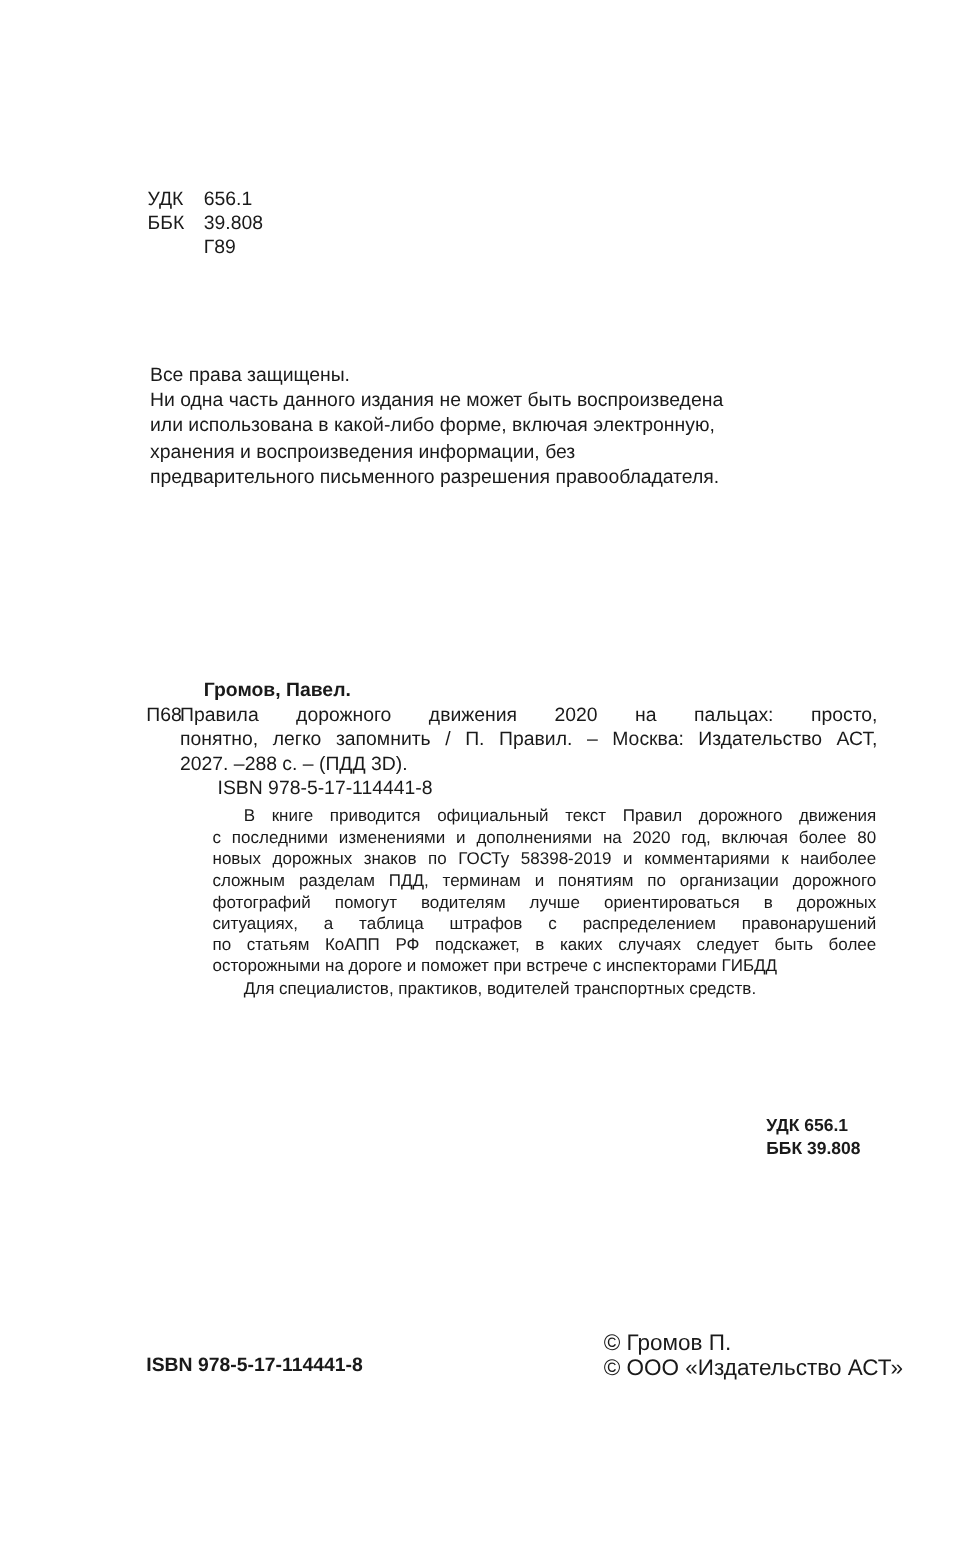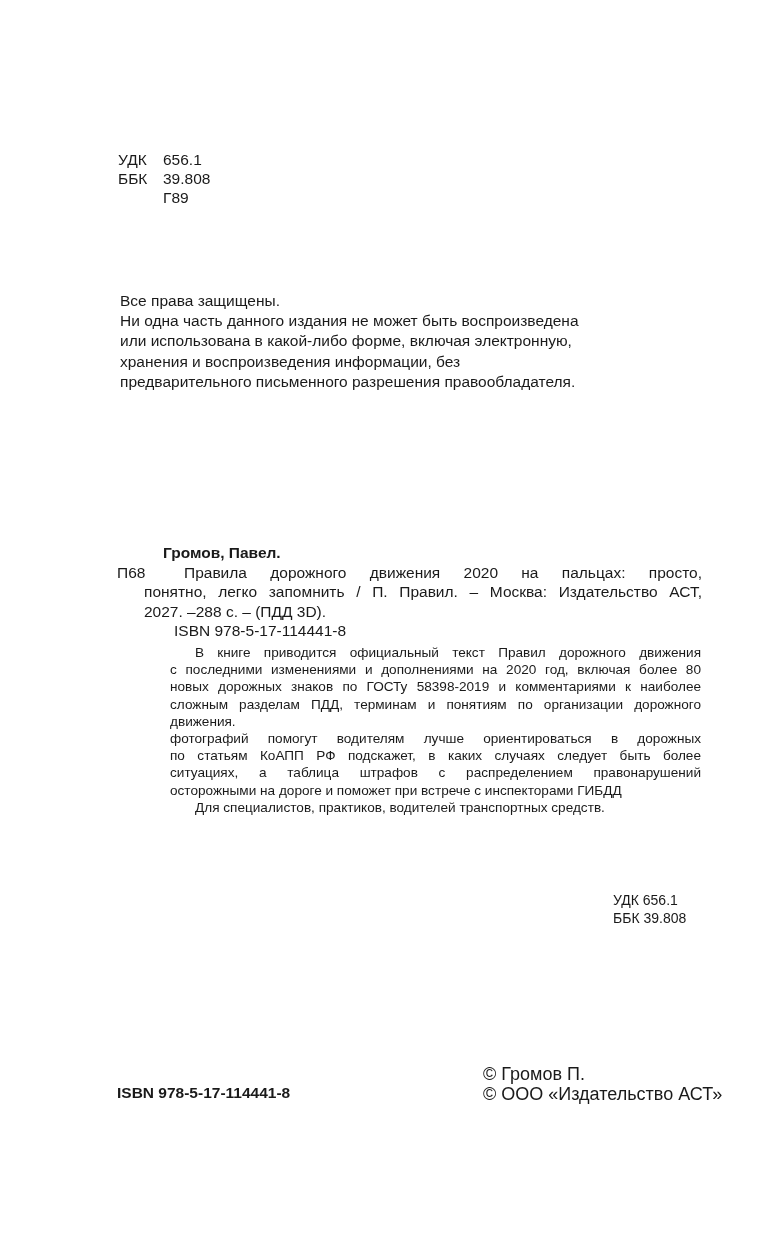--- a/index.html
+++ b/index.html
@@ -89,21 +89,21 @@
       text-align: justify;
       text-align-last: justify;
     }
     .annot .line.last { text-align-last: left; }
     .annot .line.first { padding-left: 25px; }
 
     
     .class-bottom {
       left: 613px;
       top: 891px;
-      font-weight: normal;
+      font-weight: bold;
       font-size: 14px;
       line-height: 18px;
     }
 
     
     .isbn-footer {
       left: 117px;
       top: 1084px;
       font-weight: bold;
       font-size: 15.5px;
@@ -139,40 +139,39 @@
   <div>или использована в какой-либо форме, включая электронную,</div>
   <div>хранения и воспроизведения информации, без</div>
   <div>предварительного письменного разрешения правообладателя.</div>
 </div>
 
 <div class="abs bib">
   <div class="bib-author">Громов, Павел.</div>
   <div class="bib-main">
     <span class="bib-code">П68</span>
     <div class="bib-title">
-      <span class="line" style="padding-left:40px;text-indent:0">Правила дорожного движения 2020 на пальцах: просто,</span>
+      <span class="line" style="text-indent:0">Правила дорожного движения 2020 на пальцах: просто,</span>
       <span class="line" style="text-indent:0">понятно, легко запомнить / П. Правил. – Москва: Издательство АСТ,</span>
       <span class="line last" style="text-indent:0">2027. –288 с. – (ПДД 3D).</span>
     </div>
   </div>
   <div class="bib-isbn">ISBN 978-5-17-114441-8</div>
 </div>
 
 <div class="abs annot">
   <div>
     <span class="line first">В книге приводится официальный текст Правил дорожного движения</span>
     <span class="line">с последними изменениями и дополнениями на 2020 год, включая более 80</span>
     <span class="line">новых дорожных знаков по ГОСТу 58398-2019 и комментариями к наиболее</span>
     <span class="line">сложным разделам ПДД, терминам и понятиям по организации дорожного</span>
-    <span class="line last">движения.</span>
   </div>
   <div>
     <span class="line">фотографий помогут водителям лучше ориентироваться в дорожных</span>
+    <span class="line">ситуациях, а таблица штрафов с распределением правонарушений</span>
     <span class="line">по статьям КоАПП РФ подскажет, в каких случаях следует быть более</span>
-    <span class="line">ситуациях, а таблица штрафов с распределением правонарушений</span>
     <span class="line last">осторожными на дороге и поможет при встрече с инспекторами ГИБДД</span>
   </div>
   <div>
     <span class="line first last">Для специалистов, практиков, водителей транспортных средств.</span>
   </div>
 </div>
 
 <div class="abs class-bottom">
   <div>УДК 656.1</div>
   <div>ББК 39.808</div>

